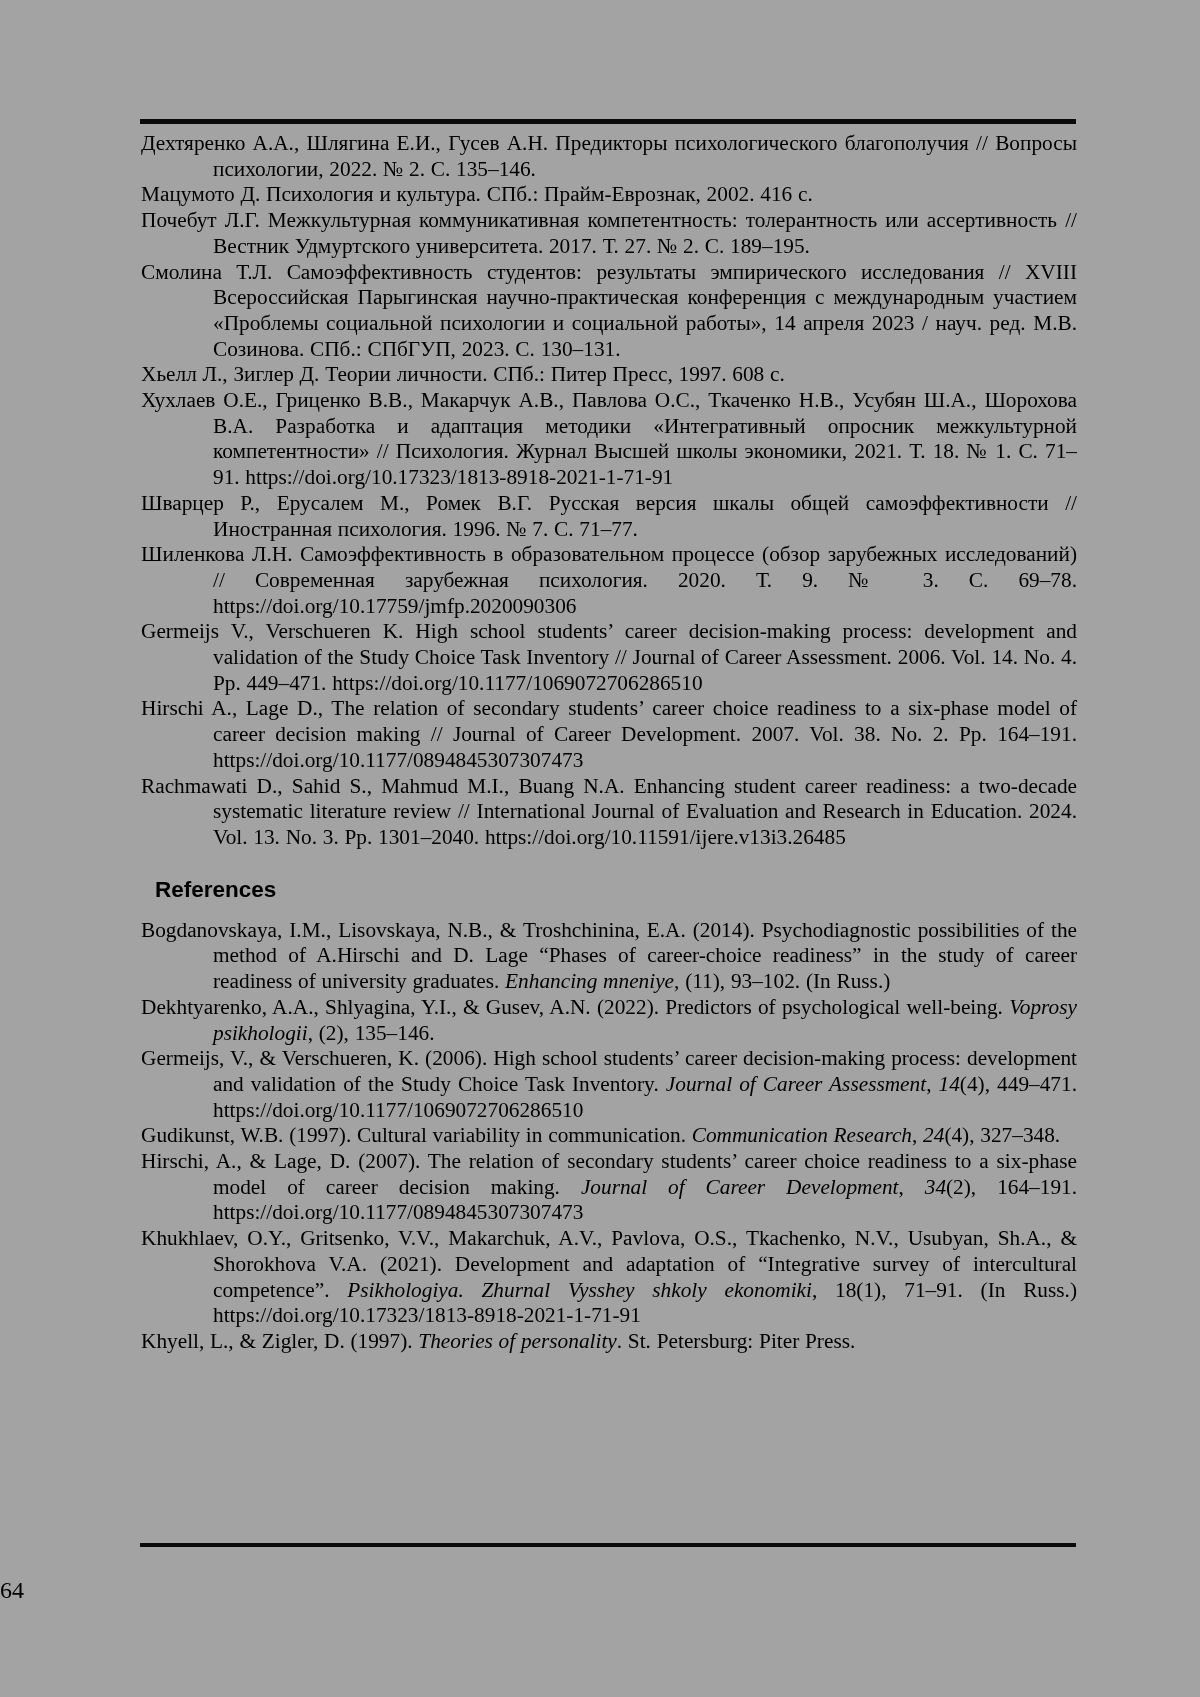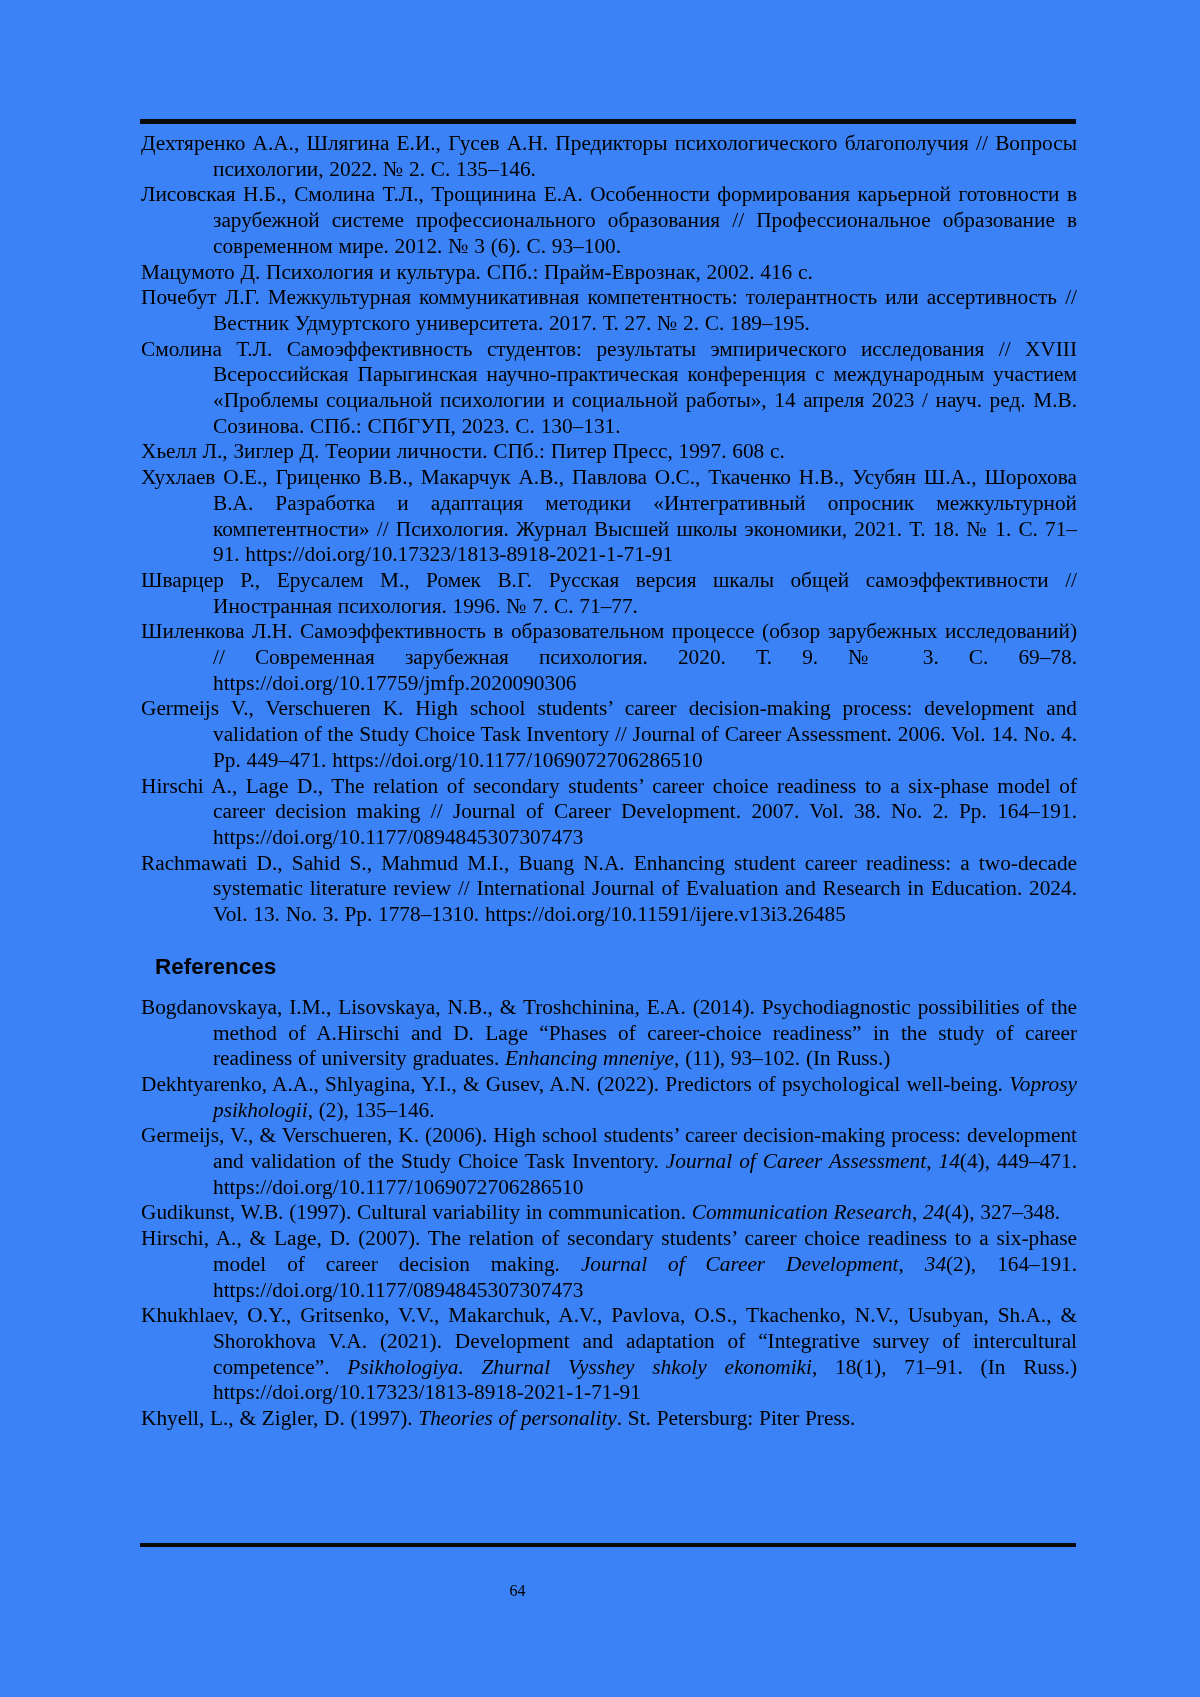--- a/index.html
+++ b/index.html
@@ -5,21 +5,21 @@
   * { margin: 0; padding: 0; box-sizing: border-box; }
   html, body { background: #ffffff; }
   body {
     width: 1200px;
     height: 1697px;
     position: relative;
     font-family: "Liberation Serif", serif;
     color: #000000;
     overflow: hidden;
   }
-  .page { position: absolute; inset: 0; background: #3b82f6; text-decoration: underline; }
+  .page { position: absolute; inset: 0; background: #a3a3a3; text-decoration: underline; }
   .rule {
     position: absolute;
     left: 140px;
     width: 936px;
     background: #0a0a0a;
   }
   .rule.top { top: 119px; height: 5px; }
   .rule.bottom { top: 1543px; height: 4px; }
   .content {
     position: absolute;
@@ -44,47 +44,46 @@
     font-size: 22.5px;
     line-height: 26px;
     margin: 26px 0 15px 14px;
     color: #000000;
   }
   .page-number {
     position: absolute;
     top: 1578px;
     left: 0;
     width: 1035px;
-    text-align: center;
-    font-size: 16px;
+    text-align: left;
+    font-size: 24px;
     line-height: 25px;
   }
 </style>
 </head>
 <body>
 
 <div class="page">
 
   <div class="rule top"></div>
 
   <div class="content">
 
     <div id="russian-refs" lang="ru">
         <p class="ref"><span>Дехтяренко А.А., Шлягина Е.И., Гусев А.Н. Предикторы психологического благополучия // Вопросы психологии, 2022. № 2. С. 135–146.</span></p>
-        <p class="ref"><span>Лисовская Н.Б., Смолина Т.Л., Трощинина Е.А. Особенности формирования карьерной готовности в зарубежной системе профессионального образования // Профессиональное образование в современном мире. 2012. № 3 (6). С. 93–100.</span></p>
         <p class="ref"><span>Мацумото Д. Психология и культура. СПб.: Прайм-Еврознак, 2002. 416 с.</span></p>
         <p class="ref"><span>Почебут Л.Г. Межкультурная коммуникативная компетентность: толерантность или ассертивность // Вестник Удмуртского университета. 2017. Т. 27. № 2. С. 189–195.</span></p>
         <p class="ref"><span>Смолина Т.Л. Самоэффективность студентов: результаты эмпирического исследования // XVIII Всероссийская Парыгинская научно-практическая конференция с международным участием «Проблемы социальной психологии и социальной работы», 14 апреля 2023 / науч. ред. М.В. Созинова. СПб.: СПбГУП, 2023. С. 130–131.</span></p>
         <p class="ref"><span>Хьелл Л., Зиглер Д. Теории личности. СПб.: Питер Пресс, 1997. 608 с.</span></p>
         <p class="ref"><span>Хухлаев О.Е., Гриценко В.В., Макарчук А.В., Павлова О.С., Ткаченко Н.В., Усубян Ш.А., Шорохова В.А. Разработка и адаптация методики «Интегративный опросник межкультурной компетентности» // Психология. Журнал Высшей школы экономики, 2021. Т. 18. № 1. С. 71–91. https://doi.org/10.17323/1813-8918-2021-1-71-91</span></p>
         <p class="ref"><span>Шварцер Р., Ерусалем М., Ромек В.Г. Русская версия шкалы общей самоэффективности // Иностранная психология. 1996. № 7. С. 71–77.</span></p>
         <p class="ref"><span>Шиленкова Л.Н. Самоэффективность в образовательном процессе (обзор зарубежных исследований) // Современная зарубежная психология. 2020. Т. 9. № 3. С. 69–78. https://doi.org/10.17759/jmfp.2020090306</span></p>
         <p class="ref"><span>Germeijs V., Verschueren K. High school students’ career decision-making process: development and validation of the Study Choice Task Inventory // Journal of Career Assessment. 2006. Vol. 14. No. 4. Pp. 449–471. https://doi.org/10.1177/1069072706286510</span></p>
         <p class="ref"><span>Hirschi A., Lage D., The relation of secondary students’ career choice readiness to a six-phase model of career decision making // Journal of Career Development. 2007. Vol. 38. No. 2. Pp. 164–191. https://doi.org/10.1177/0894845307307473</span></p>
-        <p class="ref"><span>Rachmawati D., Sahid S., Mahmud M.I., Buang N.A. Enhancing student career readiness: a two-decade systematic literature review // International Journal of Evaluation and Research in Education. 2024. Vol. 13. No. 3. Pp. 1778–1310. https://doi.org/10.11591/ijere.v13i3.26485</span></p>
+        <p class="ref"><span>Rachmawati D., Sahid S., Mahmud M.I., Buang N.A. Enhancing student career readiness: a two-decade systematic literature review // International Journal of Evaluation and Research in Education. 2024. Vol. 13. No. 3. Pp. 1301–2040. https://doi.org/10.11591/ijere.v13i3.26485</span></p>
       </div>
 
     <h2 class="refs-heading">References</h2>
 
     <div id="english-refs" lang="en">
         <p class="ref"><span>Bogdanovskaya, I.M., Lisovskaya, N.B., &amp; Troshchinina, E.A. (2014). Psychodiagnostic possibilities of the method of A.Hirschi and D. Lage “Phases of career-choice readiness” in the study of career readiness of university graduates. </span><em>Enhancing mneniye</em><span>, (11), 93–102. (In Russ.)</span></p>
         <p class="ref"><span>Dekhtyarenko, A.A., Shlyagina, Y.I., &amp; Gusev, A.N. (2022). Predictors of psychological well-being. </span><em>Voprosy psikhologii</em><span>, (2), 135–146.</span></p>
         <p class="ref"><span>Germeijs, V., &amp; Verschueren, K. (2006). High school students’ career decision-making process: development and validation of the Study Choice Task Inventory. </span><em>Journal of Career Assessment</em><span>, </span><em>14</em><span>(4), 449–471. https://doi.org/10.1177/1069072706286510</span></p>
         <p class="ref"><span>Gudikunst, W.B. (1997). Cultural variability in communication. </span><em>Communication Research</em><span>, </span><em>24</em><span>(4), 327–348.</span></p>
         <p class="ref"><span>Hirschi, A., &amp; Lage, D. (2007). The relation of secondary students’ career choice readiness to a six-phase model of career decision making. </span><em>Journal of Career Development</em><span>, </span><em>34</em><span>(2), 164–191. https://doi.org/10.1177/0894845307307473</span></p>

